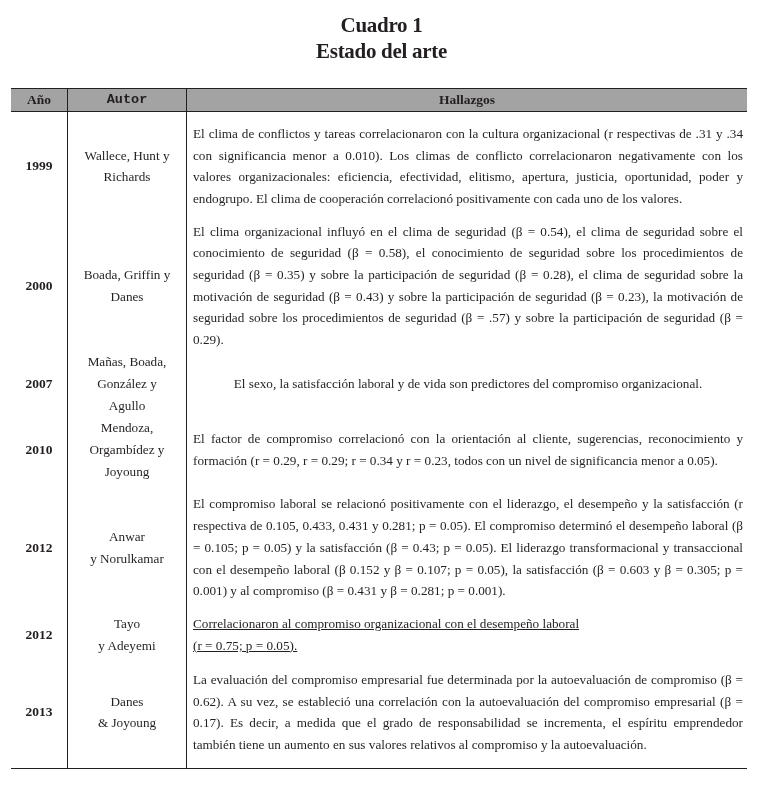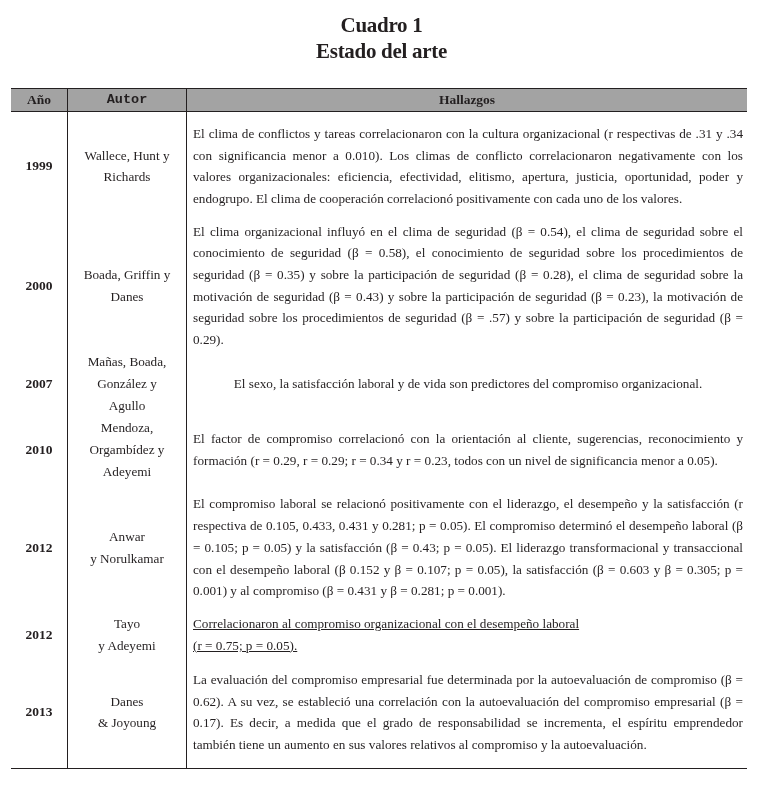--- a/index.html
+++ b/index.html
@@ -66,21 +66,21 @@
         <span class="author-line">Agullo</span>
       </td>
       <td class="c-find" style="text-align:center;">El sexo, la satisfacción laboral y de vida son predictores del compromiso organizacional.</td>
     </tr>
 
     <tr style="height:66px;">
       <td class="c-year">2010</td>
       <td class="c-author">
         <span class="author-line">Mendoza,</span>
         <span class="author-line">Orgambídez y</span>
-        <span class="author-line">Adeyemi</span>
+        <span class="author-line">Joyoung</span>
       </td>
       <td class="c-find">El factor de compromiso correlacionó con la orientación al cliente, sugerencias, reconocimiento y formación (r = 0.29,  r = 0.29; r = 0.34 y r = 0.23, todos con un nivel de significancia menor a 0.05).</td>
     </tr>
 
     <tr style="height:130px;">
       <td class="c-year">2012</td>
       <td class="c-author">
         <span class="author-line">Anwar</span>
         <span class="author-line">y Norulkamar</span>
       </td>

